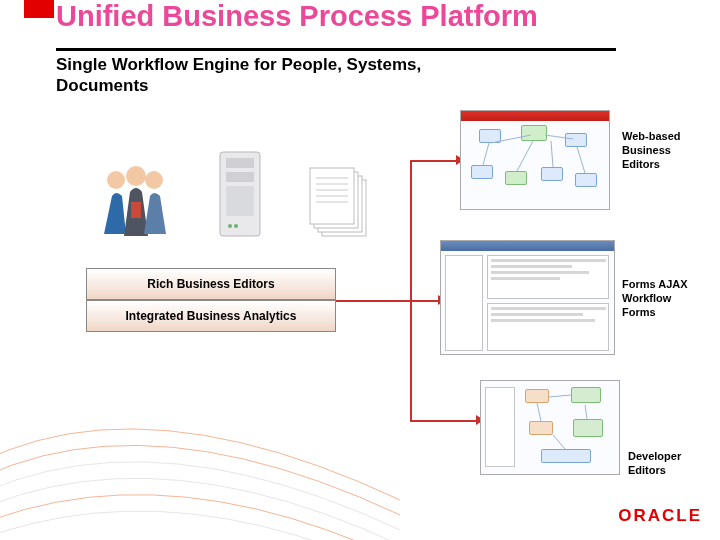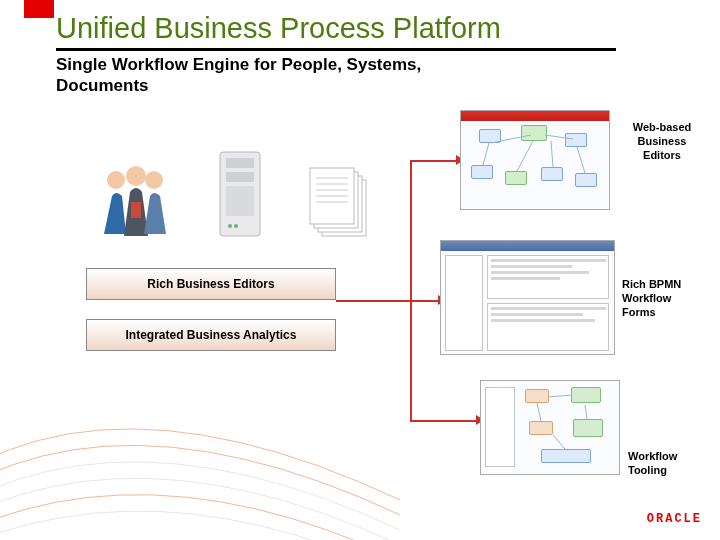--- a/index.html
+++ b/index.html
@@ -13,24 +13,24 @@
   }
   
   .corner {
     position: absolute;
     top: 0; left: 24px;
     width: 30px; height: 18px;
     background: #e20000;
   }
   .title {
     position: absolute;
-    top: 12px; left: 56px;
+    top: 0; left: 56px;
     font-size: 29px;
-    font-weight: normal;
-    color: #4d7c0f;
+    font-weight: bold;
+    color: #ec4899;
   }
   .title-underline {
     position: absolute;
     top: 48px; left: 56px;
     width: 560px; height: 3px;
     background: #000;
   }
   .subtitle {
     position: absolute;
     top: 54px; left: 56px;
@@ -55,21 +55,21 @@
     top: 268px; left: 86px;
     width: 250px;
   }
   .layer {
     border: 1px solid #888;
     background: linear-gradient(#fff, #f6e8df 60%, #f0d5c5);
     text-align: center;
     font-size: 12px;
     font-weight: bold;
     padding: 8px 6px;
-    margin-bottom: 19px;
+    margin-bottom: 0;
   }
   
   .shot {
     position: absolute;
     border: 1px solid #aaa;
     background: #fafcff;
   }
   .shot1 { top: 110px; left: 460px; width: 150px; height: 100px; }
   .shot2 { top: 240px; left: 440px; width: 175px; height: 115px; }
   .shot3 { top: 380px; left: 480px; width: 140px; height: 95px; }
@@ -89,21 +89,21 @@
   }
   
   .shot-label {
     position: absolute;
     font-size: 11px;
     font-weight: bold;
     line-height: 1.25;
     color: #000;
     width: 80px;
   }
-  .lab1 { top: 121px; left: 622px; text-align: center; }
+  .lab1 { top: 130px; left: 622px; }
   .lab2 { top: 278px; left: 622px; }
   .lab3 { top: 450px; left: 628px; }
   
   .conn {
     position:absolute; background:#c9302c;
   }
   .v1 { left: 410px; top: 160px; width: 2px; height: 260px; }
   .h-top { left: 410px; top: 160px; width: 48px; height: 2px; }
   .h-mid { left: 336px; top: 300px; width: 104px; height: 2px; }
   .h-mid2 { left: 410px; top: 300px; width: 30px; height: 2px; }
@@ -122,22 +122,22 @@
     position:absolute;
     left:-120px; bottom:-60px;
     width: 520px; height: 300px;
     opacity: 0.5;
     pointer-events:none;
   }
   
   .logo {
     position:absolute;
     right: 18px; bottom: 14px;
-    font-family: Liberation Mono, monospace;
-    font-size: 12px;
+    font-family: Liberation Sans, sans-serif;
+    font-size: 17px;
     font-weight: bold;
     letter-spacing: 2px;
     color: #e20000;
   }
 </style>
 </head>
 <body>
 
 <div class="corner"></div>
 
@@ -245,35 +245,35 @@
       <div style="height:3px;background:#d6d6d6;margin-bottom:3px;width:85%;"></div>
       <div style="height:3px;background:#d6d6d6;margin-bottom:3px;width:60%;"></div>
     </div>
     <div style="position:absolute;left:50px;top:56px;right:8px;">
       <div style="height:3px;background:#d6d6d6;margin-bottom:3px;"></div>
       <div style="height:3px;background:#d6d6d6;margin-bottom:3px;width:80%;"></div>
       <div style="height:3px;background:#d6d6d6;margin-bottom:3px;width:90%;"></div>
     </div>
   </div>
 </div>
-<div class="shot-label lab2">Rich BPMN Workflow Forms</div>
+<div class="shot-label lab2">Forms AJAX Workflow Forms</div>
 
 <div class="shot shot3">
   <div class="shot-body" style="height:100%;">
     <div class="mini-pane" style="left:4px;top:6px;width:30px;height:80px;"></div>
     <div class="mini-box" style="left:44px;top:8px;width:24px;height:14px;background:#f6dfc9;border-color:#d9a46f;"></div>
     <div class="mini-box" style="left:90px;top:6px;width:30px;height:16px;background:#d6ecd1;border-color:#7bbd77;"></div>
     <div class="mini-box" style="left:48px;top:40px;width:24px;height:14px;background:#f6dfc9;border-color:#d9a46f;"></div>
     <div class="mini-box" style="left:92px;top:38px;width:30px;height:18px;background:#d6ecd1;border-color:#7bbd77;"></div>
     <div class="mini-box" style="left:60px;top:68px;width:50px;height:14px;"></div>
     <svg style="position:absolute;inset:0" width="100%" height="100%">
       <g stroke="#9ab4d2" stroke-width="1" fill="none">
         <path d="M68 16 L90 14"></path>
         <path d="M56 22 L60 40"></path>
         <path d="M104 24 L106 38"></path>
         <path d="M72 54 L84 68"></path>
       </g>
     </svg>
   </div>
 </div>
-<div class="shot-label lab3">Workflow Tooling</div>
+<div class="shot-label lab3">Developer Editors</div>
 
 <div class="logo">ORACLE</div>
 
 </body></html>

